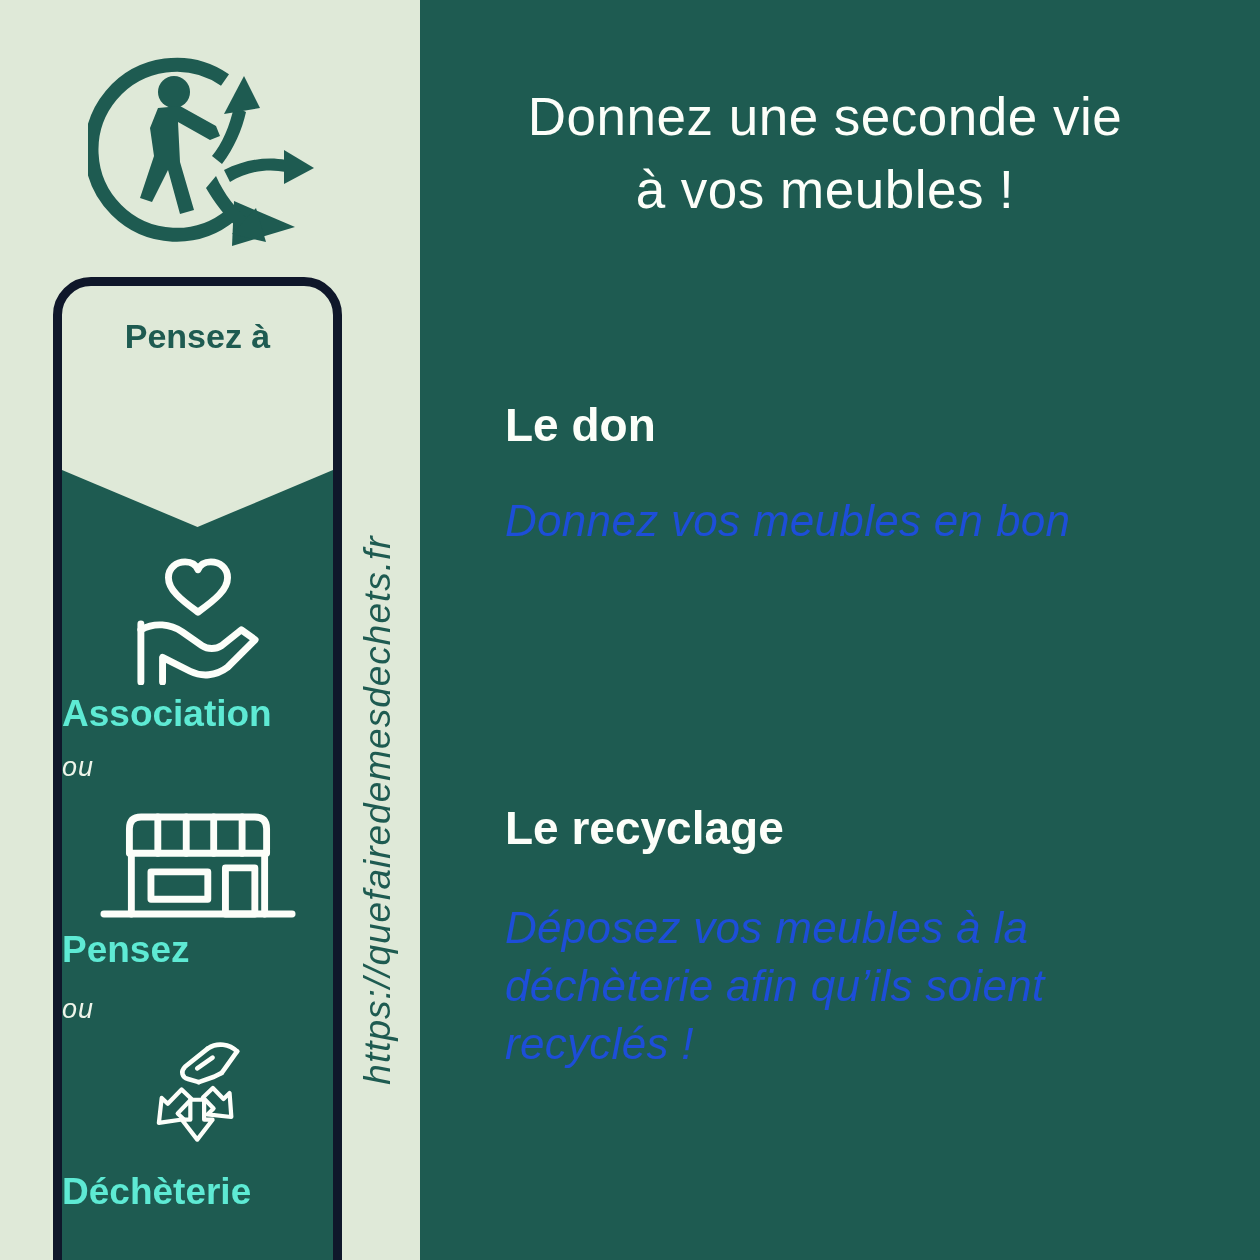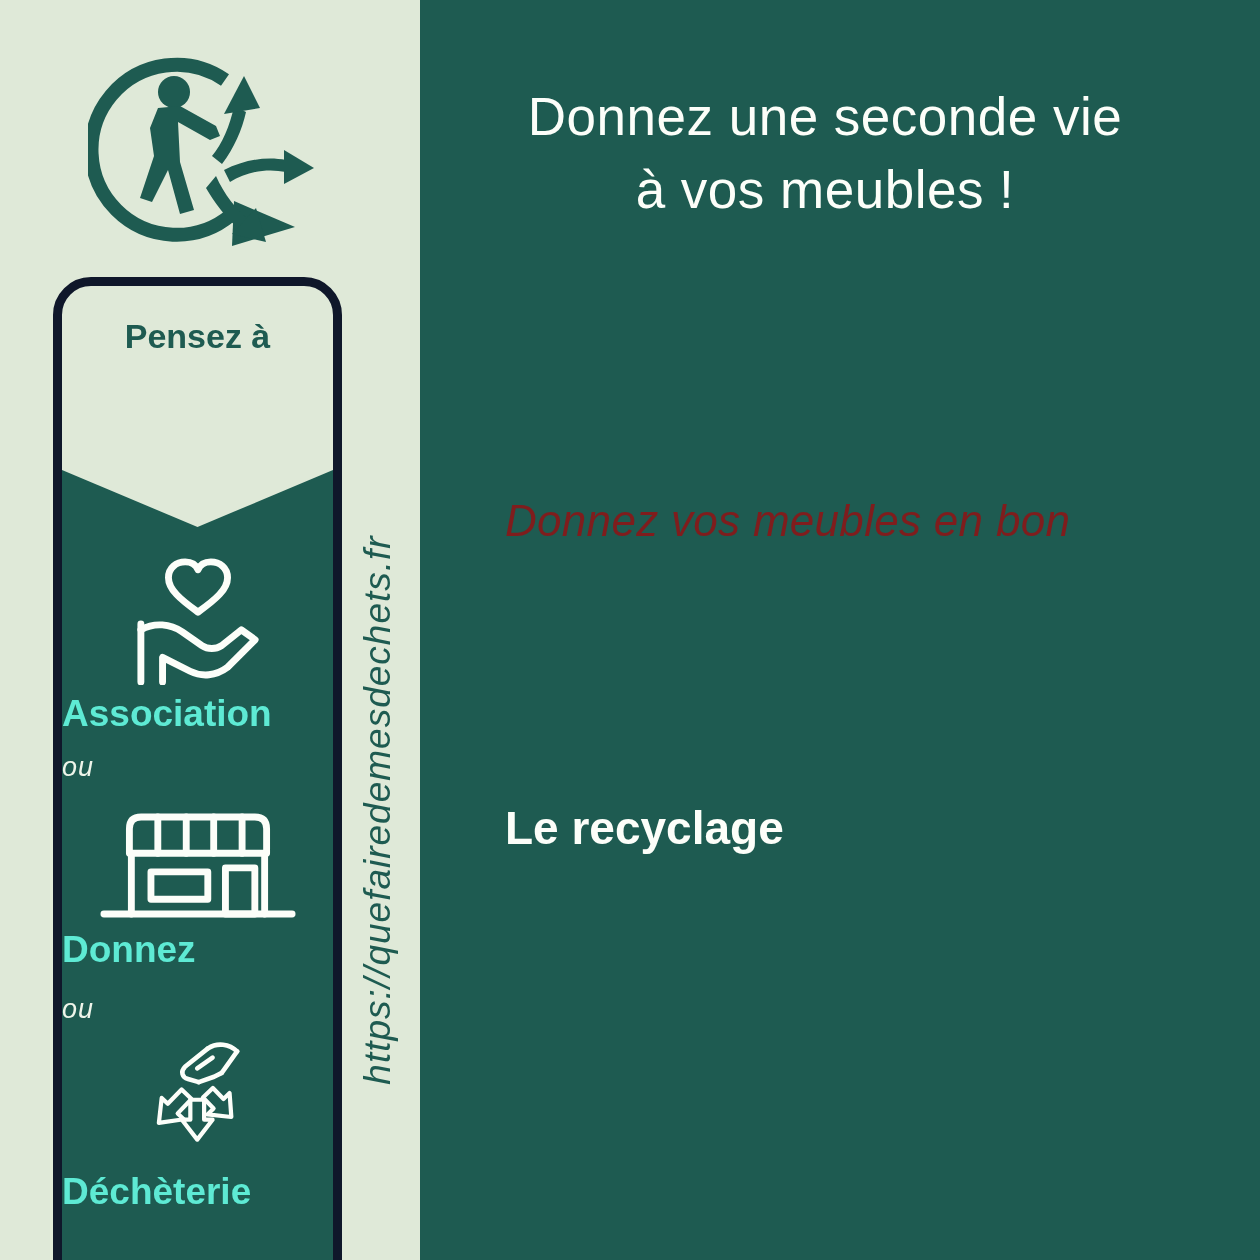--- a/index.html
+++ b/index.html
@@ -15,21 +15,21 @@
     text-align:center;color:#fcfef9;font-weight:normal;
     font-size:53px;line-height:73px;letter-spacing:.5px;
   }
   .section-heading{
     position:absolute;left:505px;color:#fcfef9;font-weight:bold;
     font-size:46px;line-height:50px;
   }
   .h-don{top:400px;}
   .h-rec{top:803px;}
   .section-body{
-    position:absolute;left:505px;color:#7f1d1d;font-style:italic;
+    position:absolute;left:505px;color:#1d4ed8;font-style:italic;
     font-size:44px;line-height:58px;letter-spacing:.3px;
   }
   .p-don{top:492px;}
   .p-rec{top:899px;}
   
   .ribbon{
     position:absolute;left:53px;top:277px;width:289px;height:1032px;
     box-sizing:border-box;border:9px solid #0f172a;
     border-radius:38px 38px 44px 36px;
   }
@@ -80,25 +80,31 @@
 
 <div class="stage">
 
   <div class="panel"></div>
 
   <div class="title">
     <div>Donnez une seconde vie</div>
     <div>à vos meubles !</div>
   </div>
 
+  <div class="section-heading h-don">Le don</div>
   <div class="section-body p-don">
     <div>Donnez vos meubles en bon</div>
   </div>
 
   <div class="section-heading h-rec">Le recyclage</div>
+  <div class="section-body p-rec">
+    <div>Déposez vos meubles à la</div>
+    <div>déchèterie afin qu’ils soient</div>
+    <div>recyclés !</div>
+  </div>
 
   <svg class="triman" width="230" height="200" viewBox="0 0 230 200">
     <g fill="#1e5b51" stroke="none">
 
       <path d="M137,30 A85,85 0 1 0 143,165" fill="none" stroke="#1e5b51" stroke-width="14"></path>
       <polygon points="146,151 144,196 207,177"></polygon>
 
       <circle cx="86" cy="42" r="16"></circle>
       <path d="M70,58 L92,56 L128,76 L132,86 L122,90 L90,72 L92,112 L106,160 L92,164 L80,120 L64,152 L52,148 L66,106 L62,78 Z"></path>
 
@@ -131,21 +137,21 @@
       <div class="opt-sep s1">ou</div>
 
       <svg class="opt-icon i-store" width="196" height="112" viewBox="0 0 200 112" fill="none" stroke="#fcfef9" stroke-width="7" stroke-linecap="round" stroke-linejoin="round">
         <path d="M4,107 H196"></path>
         <path d="M30,45 V20 Q30,8 42,8 H158 Q170,8 170,20 V45 H30 Z"></path>
         <path d="M59,8 V45 M88,8 V45 M116,8 V45 M145,8 V45"></path>
         <path d="M32,45 V107 M168,45 V107"></path>
         <rect x="52" y="64" width="58" height="28"></rect>
         <rect x="128" y="60" width="30" height="47"></rect>
       </svg>
-      <div class="opt-label l-maga">Donnez</div>
+      <div class="opt-label l-maga">Pensez</div>
 
       <div class="opt-sep s2">ou</div>
 
       <svg class="opt-icon i-dump" width="115" height="127" viewBox="0 0 150 165" fill="none" stroke="#fcfef9" stroke-width="6" stroke-linecap="round" stroke-linejoin="round">
 
         <path d="M88,8 C100,0 116,2 126,12"></path>
         <path d="M88,8 L58,32 C52,38 54,46 62,48 L76,52"></path>
         <path d="M126,12 L106,40"></path>
         <path d="M76,52 L96,45 L106,40"></path>
         <path d="M94,20 L74,34"></path>

